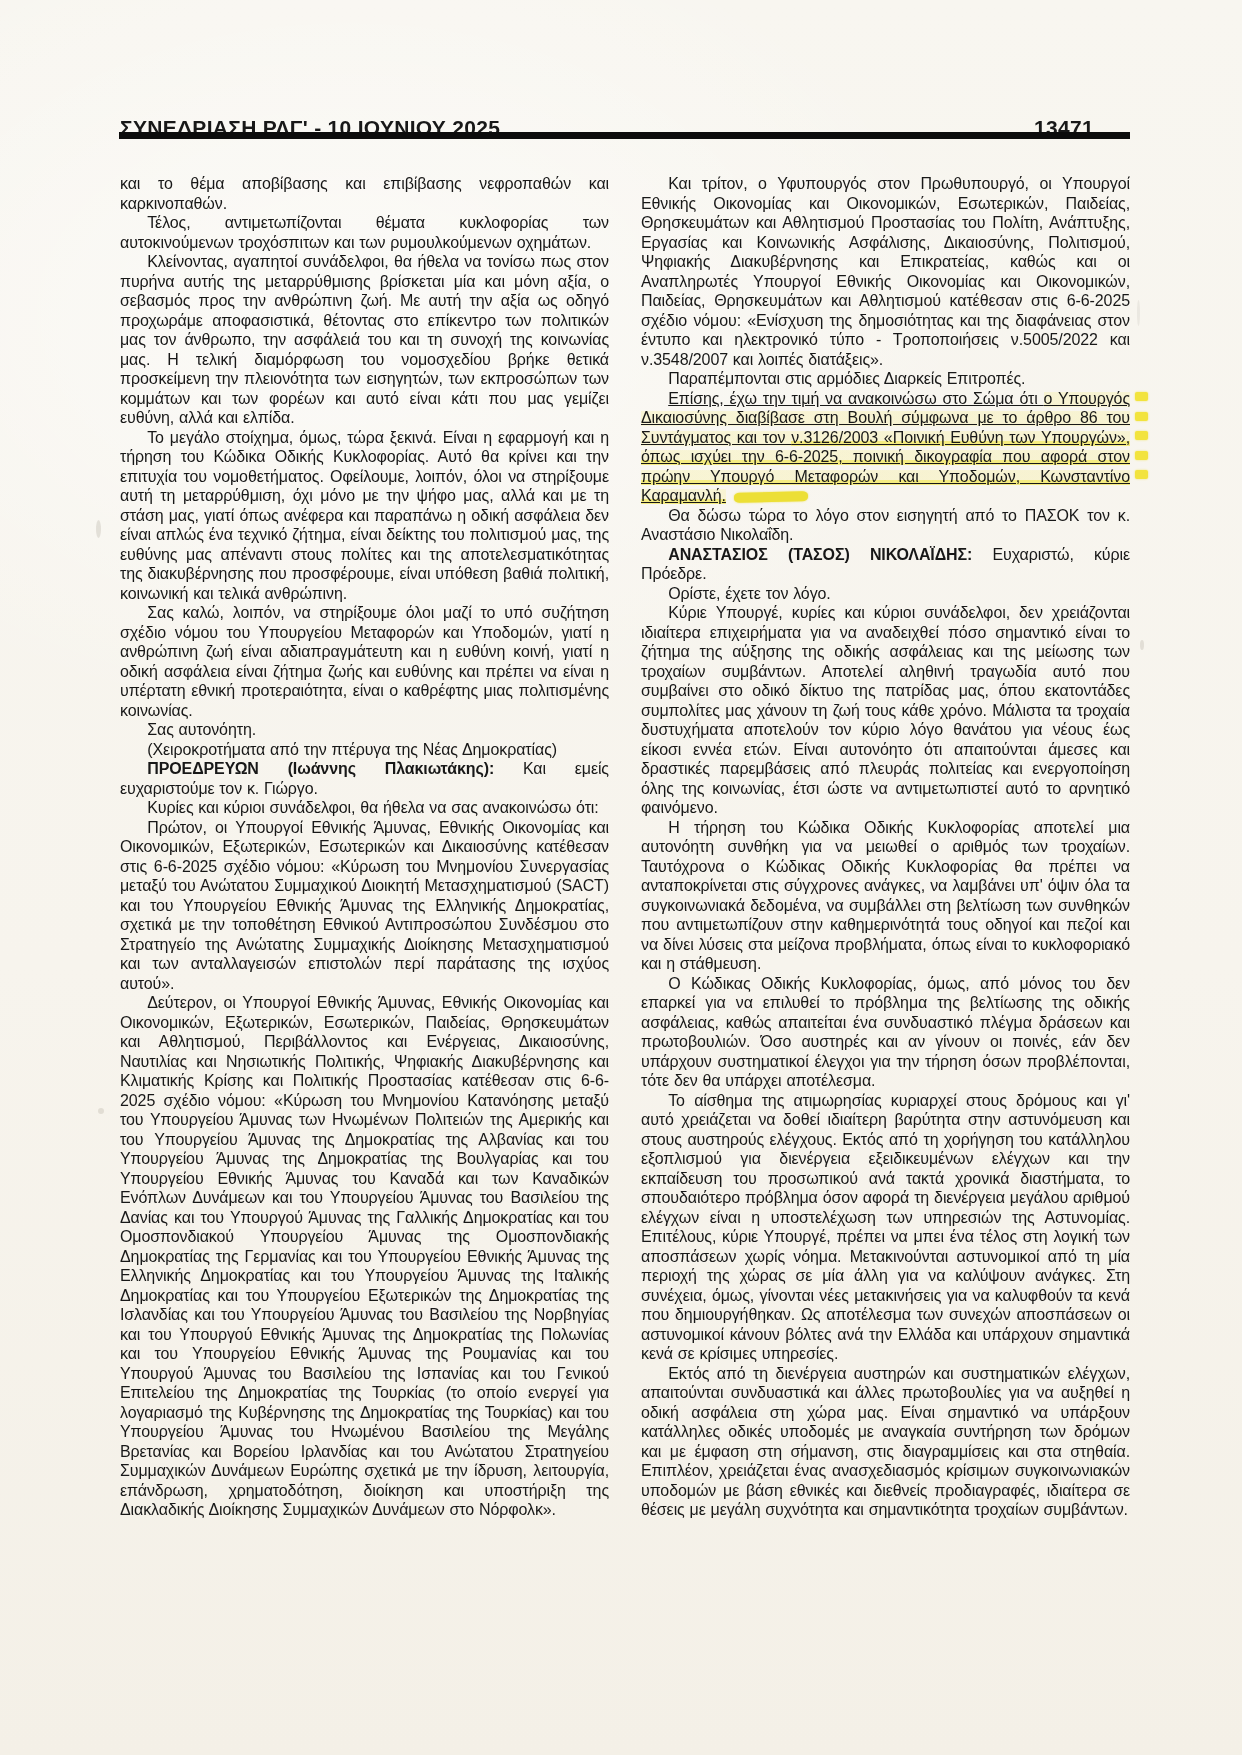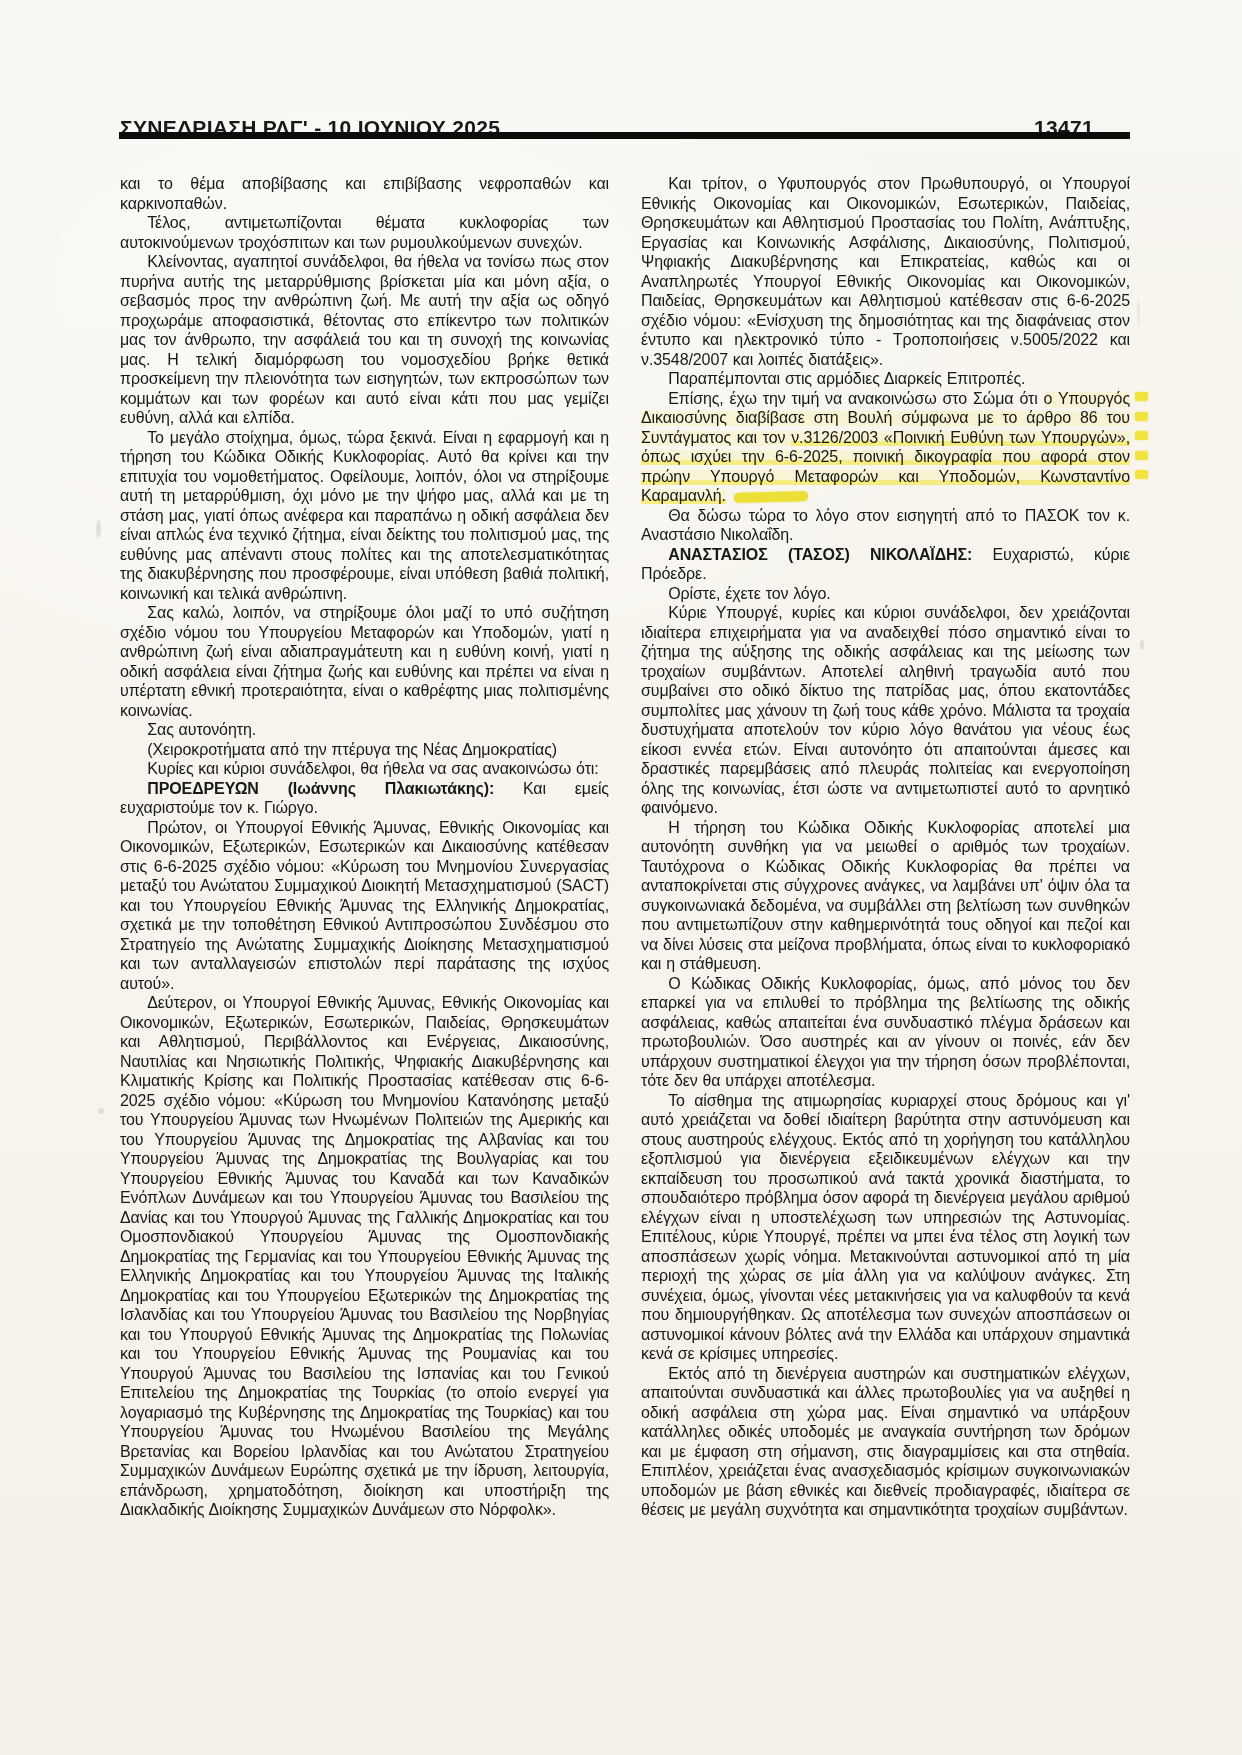--- a/index.html
+++ b/index.html
@@ -35,21 +35,21 @@
     width:490px;
     text-align:justify;
     font-size:16px; line-height:19.5px;
     letter-spacing:-0.1px;
     word-spacing:.5px;
   }
   .col p { margin:0; text-indent:1.7em; }
   .col p.flush { text-indent:0; }
   .speaker { font-weight:bold; }
   
-  .hl-wrap { position:relative; }
+  .hl-wrap { position:relative;text-decoration:underline; }
   .hl-under {
     box-shadow: inset 0 -5px 0 rgba(243,229,62,.55);
   }
   .hl-soft {
     background: linear-gradient(to top, rgba(246,233,80,.18) 0 85%, rgba(246,233,80,0) 90%);
   }
   .mark {
     position:absolute; right:-18px;
     width:13px; height:9px;
     background:#f2e33e; border-radius:2px;
@@ -77,28 +77,28 @@
   <div class="header-row">
     <span>ΣΥΝΕΔΡΙΑΣΗ ΡΛΓ' - 10 ΙΟΥΝΙΟΥ 2025</span>
     <span class="page-number">13471</span>
   </div>
   <div class="rule"></div>
 
   <div class="columns">
 
     <div class="col">
       <p class="flush">και το θέμα αποβίβασης και επιβίβασης νεφροπαθών και καρκινοπαθών.</p>
-      <p>Τέλος, αντιμετωπίζονται θέματα κυκλοφορίας των αυτοκινούμενων τροχόσπιτων και των ρυμουλκούμενων συνεχών.</p>
+      <p>Τέλος, αντιμετωπίζονται θέματα κυκλοφορίας των αυτοκινούμενων τροχόσπιτων και των ρυμουλκούμενων οχημάτων.</p>
       <p>Κλείνοντας, αγαπητοί συνάδελφοι, θα ήθελα να τονίσω πως στον πυρήνα αυτής της μεταρρύθμισης βρίσκεται μία και μόνη αξία, ο σεβασμός προς την ανθρώπινη ζωή. Με αυτή την αξία ως οδηγό προχωράμε αποφασιστικά, θέτοντας στο επίκεντρο των πολιτικών μας τον άνθρωπο, την ασφάλειά του και τη συνοχή της κοινωνίας μας. Η τελική διαμόρφωση του νομοσχεδίου βρήκε θετικά προσκείμενη την πλειονότητα των εισηγητών, των εκπροσώπων των κομμάτων και των φορέων και αυτό είναι κάτι που μας γεμίζει ευθύνη, αλλά και ελπίδα.</p>
       <p>Το μεγάλο στοίχημα, όμως, τώρα ξεκινά. Είναι η εφαρμογή και η τήρηση του Κώδικα Οδικής Κυκλοφορίας. Αυτό θα κρίνει και την επιτυχία του νομοθετήματος. Οφείλουμε, λοιπόν, όλοι να στηρίξουμε αυτή τη μεταρρύθμιση, όχι μόνο με την ψήφο μας, αλλά και με τη στάση μας, γιατί όπως ανέφερα και παραπάνω η οδική ασφάλεια δεν είναι απλώς ένα τεχνικό ζήτημα, είναι δείκτης του πολιτισμού μας, της ευθύνης μας απέναντι στους πολίτες και της αποτελεσματικότητας της διακυβέρνησης που προσφέρουμε, είναι υπόθεση βαθιά πολιτική, κοινωνική και τελικά ανθρώπινη.</p>
       <p>Σας καλώ, λοιπόν, να στηρίξουμε όλοι μαζί το υπό συζήτηση σχέδιο νόμου του Υπουργείου Μεταφορών και Υποδομών, γιατί η ανθρώπινη ζωή είναι αδιαπραγμάτευτη και η ευθύνη κοινή, γιατί η οδική ασφάλεια είναι ζήτημα ζωής και ευθύνης και πρέπει να είναι η υπέρτατη εθνική προτεραιότητα, είναι ο καθρέφτης μιας πολιτισμένης κοινωνίας.</p>
       <p>Σας αυτονόητη.</p>
       <p>(Χειροκροτήματα από την πτέρυγα της Νέας Δημοκρατίας)</p>
+      <p><span class="speaker">ΠΡΟΕΔΡΕΥΩΝ (Ιωάννης Πλακιωτάκης):</span><span> Και εμείς ευχαριστούμε τον κ. Γιώργο.</span></p>
       <p>Κυρίες και κύριοι συνάδελφοι, θα ήθελα να σας ανακοινώσω ότι:</p>
-      <p><span class="speaker">ΠΡΟΕΔΡΕΥΩΝ (Ιωάννης Πλακιωτάκης):</span><span> Και εμείς ευχαριστούμε τον κ. Γιώργο.</span></p>
       <p>Πρώτον, οι Υπουργοί Εθνικής Άμυνας, Εθνικής Οικονομίας και Οικονομικών, Εξωτερικών, Εσωτερικών και Δικαιοσύνης κατέθεσαν στις 6-6-2025 σχέδιο νόμου: «Κύρωση του Μνημονίου Συνεργασίας μεταξύ του Ανώτατου Συμμαχικού Διοικητή Μετασχηματισμού (SACT) και του Υπουργείου Εθνικής Άμυνας της Ελληνικής Δημοκρατίας, σχετικά με την τοποθέτηση Εθνικού Αντιπροσώπου Συνδέσμου στο Στρατηγείο της Ανώτατης Συμμαχικής Διοίκησης Μετασχηματισμού και των ανταλλαγεισών επιστολών περί παράτασης της ισχύος αυτού».</p>
       <p>Δεύτερον, οι Υπουργοί Εθνικής Άμυνας, Εθνικής Οικονομίας και Οικονομικών, Εξωτερικών, Εσωτερικών, Παιδείας, Θρησκευμάτων και Αθλητισμού, Περιβάλλοντος και Ενέργειας, Δικαιοσύνης, Ναυτιλίας και Νησιωτικής Πολιτικής, Ψηφιακής Διακυβέρνησης και Κλιματικής Κρίσης και Πολιτικής Προστασίας κατέθεσαν στις 6-6-2025 σχέδιο νόμου: «Κύρωση του Μνημονίου Κατανόησης μεταξύ του Υπουργείου Άμυνας των Ηνωμένων Πολιτειών της Αμερικής και του Υπουργείου Άμυνας της Δημοκρατίας της Αλβανίας και του Υπουργείου Άμυνας της Δημοκρατίας της Βουλγαρίας και του Υπουργείου Εθνικής Άμυνας του Καναδά και των Καναδικών Ενόπλων Δυνάμεων και του Υπουργείου Άμυνας του Βασιλείου της Δανίας και του Υπουργού Άμυνας της Γαλλικής Δημοκρατίας και του Ομοσπονδιακού Υπουργείου Άμυνας της Ομοσπονδιακής Δημοκρατίας της Γερμανίας και του Υπουργείου Εθνικής Άμυνας της Ελληνικής Δημοκρατίας και του Υπουργείου Άμυνας της Ιταλικής Δημοκρατίας και του Υπουργείου Εξωτερικών της Δημοκρατίας της Ισλανδίας και του Υπουργείου Άμυνας του Βασιλείου της Νορβηγίας και του Υπουργού Εθνικής Άμυνας της Δημοκρατίας της Πολωνίας και του Υπουργείου Εθνικής Άμυνας της Ρουμανίας και του Υπουργού Άμυνας του Βασιλείου της Ισπανίας και του Γενικού Επιτελείου της Δημοκρατίας της Τουρκίας (το οποίο ενεργεί για λογαριασμό της Κυβέρνησης της Δημοκρατίας της Τουρκίας) και του Υπουργείου Άμυνας του Ηνωμένου Βασιλείου της Μεγάλης Βρετανίας και Βορείου Ιρλανδίας και του Ανώτατου Στρατηγείου Συμμαχικών Δυνάμεων Ευρώπης σχετικά με την ίδρυση, λειτουργία, επάνδρωση, χρηματοδότηση, διοίκηση και υποστήριξη της Διακλαδικής Διοίκησης Συμμαχικών Δυνάμεων στο Νόρφολκ».</p>
     </div>
 
     <div class="col">
       <p>Και τρίτον, ο Υφυπουργός στον Πρωθυπουργό, οι Υπουργοί Εθνικής Οικονομίας και Οικονομικών, Εσωτερικών, Παιδείας, Θρησκευμάτων και Αθλητισμού Προστασίας του Πολίτη, Ανάπτυξης, Εργασίας και Κοινωνικής Ασφάλισης, Δικαιοσύνης, Πολιτισμού, Ψηφιακής Διακυβέρνησης και Επικρατείας, καθώς και οι Αναπληρωτές Υπουργοί Εθνικής Οικονομίας και Οικονομικών, Παιδείας, Θρησκευμάτων και Αθλητισμού κατέθεσαν στις 6-6-2025 σχέδιο νόμου: «Ενίσχυση της δημοσιότητας και της διαφάνειας στον έντυπο και ηλεκτρονικό τύπο - Τροποποιήσεις ν.5005/2022 και ν.3548/2007 και λοιπές διατάξεις».</p>
       <p>Παραπέμπονται στις αρμόδιες Διαρκείς Επιτροπές.</p>
 
       <p class="hl-wrap">
         <span>Επίσης, έχω την τιμή να ανακοινώσω στο Σώμα ότι </span><span class="hl-soft">ο Υπουργός Δικαιοσύνης διαβίβασε στη Βουλή σύμφωνα με το άρθρο 86 του Συντάγματος και τον </span><span class="hl-soft hl-under">ν.3126/2003 «Ποινική Ευθύνη των Υπουργών», όπως ισχύει την 6-6-2025, ποινική δικογραφία που αφορά στον πρώην Υπουργό Μεταφορών και Υποδομών, Κωνσταντίνο Καραμανλή.</span><span class="squiggle"></span>

